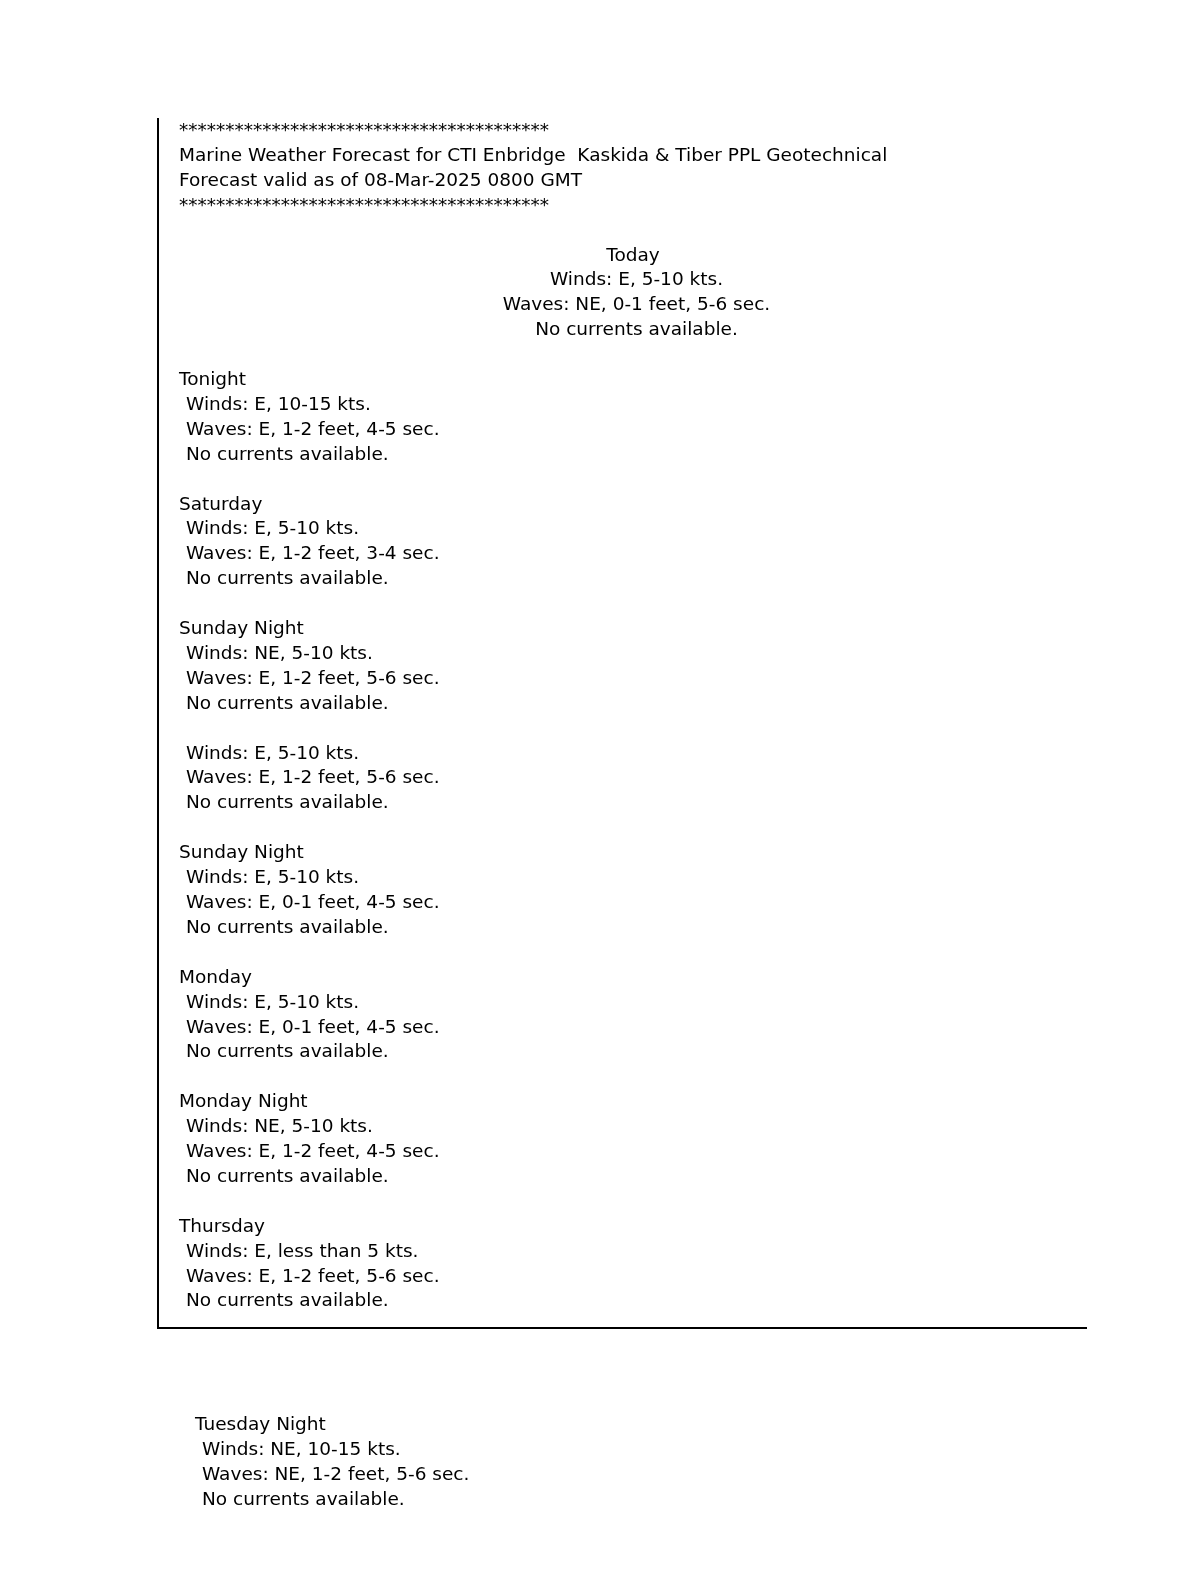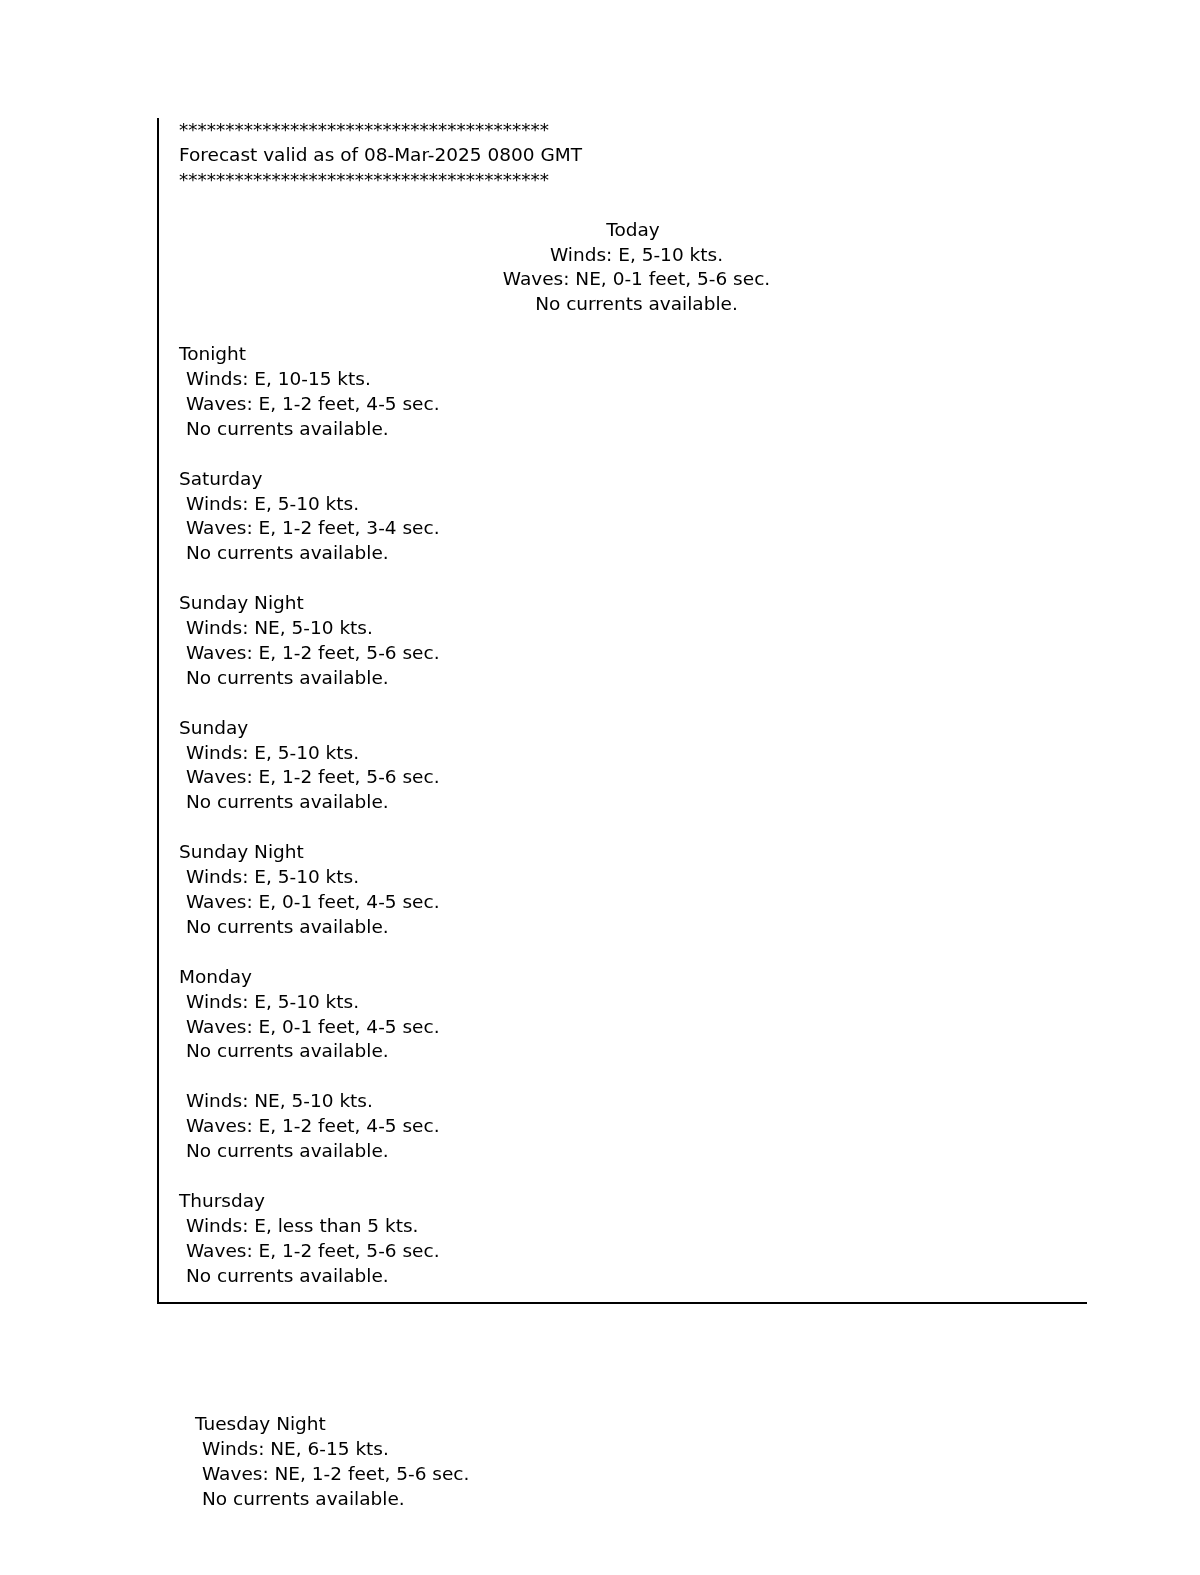--- a/index.html
+++ b/index.html
@@ -40,20 +40,21 @@
   .section.first { margin-top: 24.9px; text-align: center; }
 </style>
 </head>
 <body>
 
 <div class="page">
 
   <div class="forecast-box">
 
     <div class="line">****************************************</div>
+    <div class="line">Marine Weather Forecast for CTI Enbridge  Kaskida &amp; Tiber PPL Geotechnical</div>
     <div class="line">Forecast valid as of 08-Mar-2025 0800 GMT</div>
     <div class="line">****************************************</div>
 
 
     <div class="section first">
       <div class="line">Today</div>
       <div class="line indent">Winds: E, 5-10 kts.</div>
       <div class="line indent">Waves: NE, 0-1 feet, 5-6 sec.</div>
       <div class="line indent">No currents available.</div>
     </div>
@@ -73,55 +74,55 @@
     </div>
 
     <div class="section">
       <div class="line">Sunday Night</div>
       <div class="line indent">Winds: NE, 5-10 kts.</div>
       <div class="line indent">Waves: E, 1-2 feet, 5-6 sec.</div>
       <div class="line indent">No currents available.</div>
     </div>
 
     <div class="section">
-      <div class="line">Sunday</div>
       <div class="line indent">Winds: E, 5-10 kts.</div>
       <div class="line indent">Waves: E, 1-2 feet, 5-6 sec.</div>
       <div class="line indent">No currents available.</div>
     </div>
 
     <div class="section">
       <div class="line">Sunday Night</div>
       <div class="line indent">Winds: E, 5-10 kts.</div>
       <div class="line indent">Waves: E, 0-1 feet, 4-5 sec.</div>
       <div class="line indent">No currents available.</div>
     </div>
 
     <div class="section">
       <div class="line">Monday</div>
       <div class="line indent">Winds: E, 5-10 kts.</div>
       <div class="line indent">Waves: E, 0-1 feet, 4-5 sec.</div>
       <div class="line indent">No currents available.</div>
     </div>
 
     <div class="section">
+      <div class="line">Monday Night</div>
       <div class="line indent">Winds: NE, 5-10 kts.</div>
       <div class="line indent">Waves: E, 1-2 feet, 4-5 sec.</div>
       <div class="line indent">No currents available.</div>
     </div>
 
     <div class="section">
       <div class="line">Thursday</div>
       <div class="line indent">Winds: E, less than 5 kts.</div>
       <div class="line indent">Waves: E, 1-2 feet, 5-6 sec.</div>
       <div class="line indent">No currents available.</div>
     </div>
 
   </div>
 
   <div class="continuation">
     <div class="line">Tuesday Night</div>
-    <div class="line indent">Winds: NE, 6-15 kts.</div>
+    <div class="line indent">Winds: NE, 10-15 kts.</div>
     <div class="line indent">Waves: NE, 1-2 feet, 5-6 sec.</div>
     <div class="line indent">No currents available.</div>
   </div>
 
 </div>
 
 </body></html>

